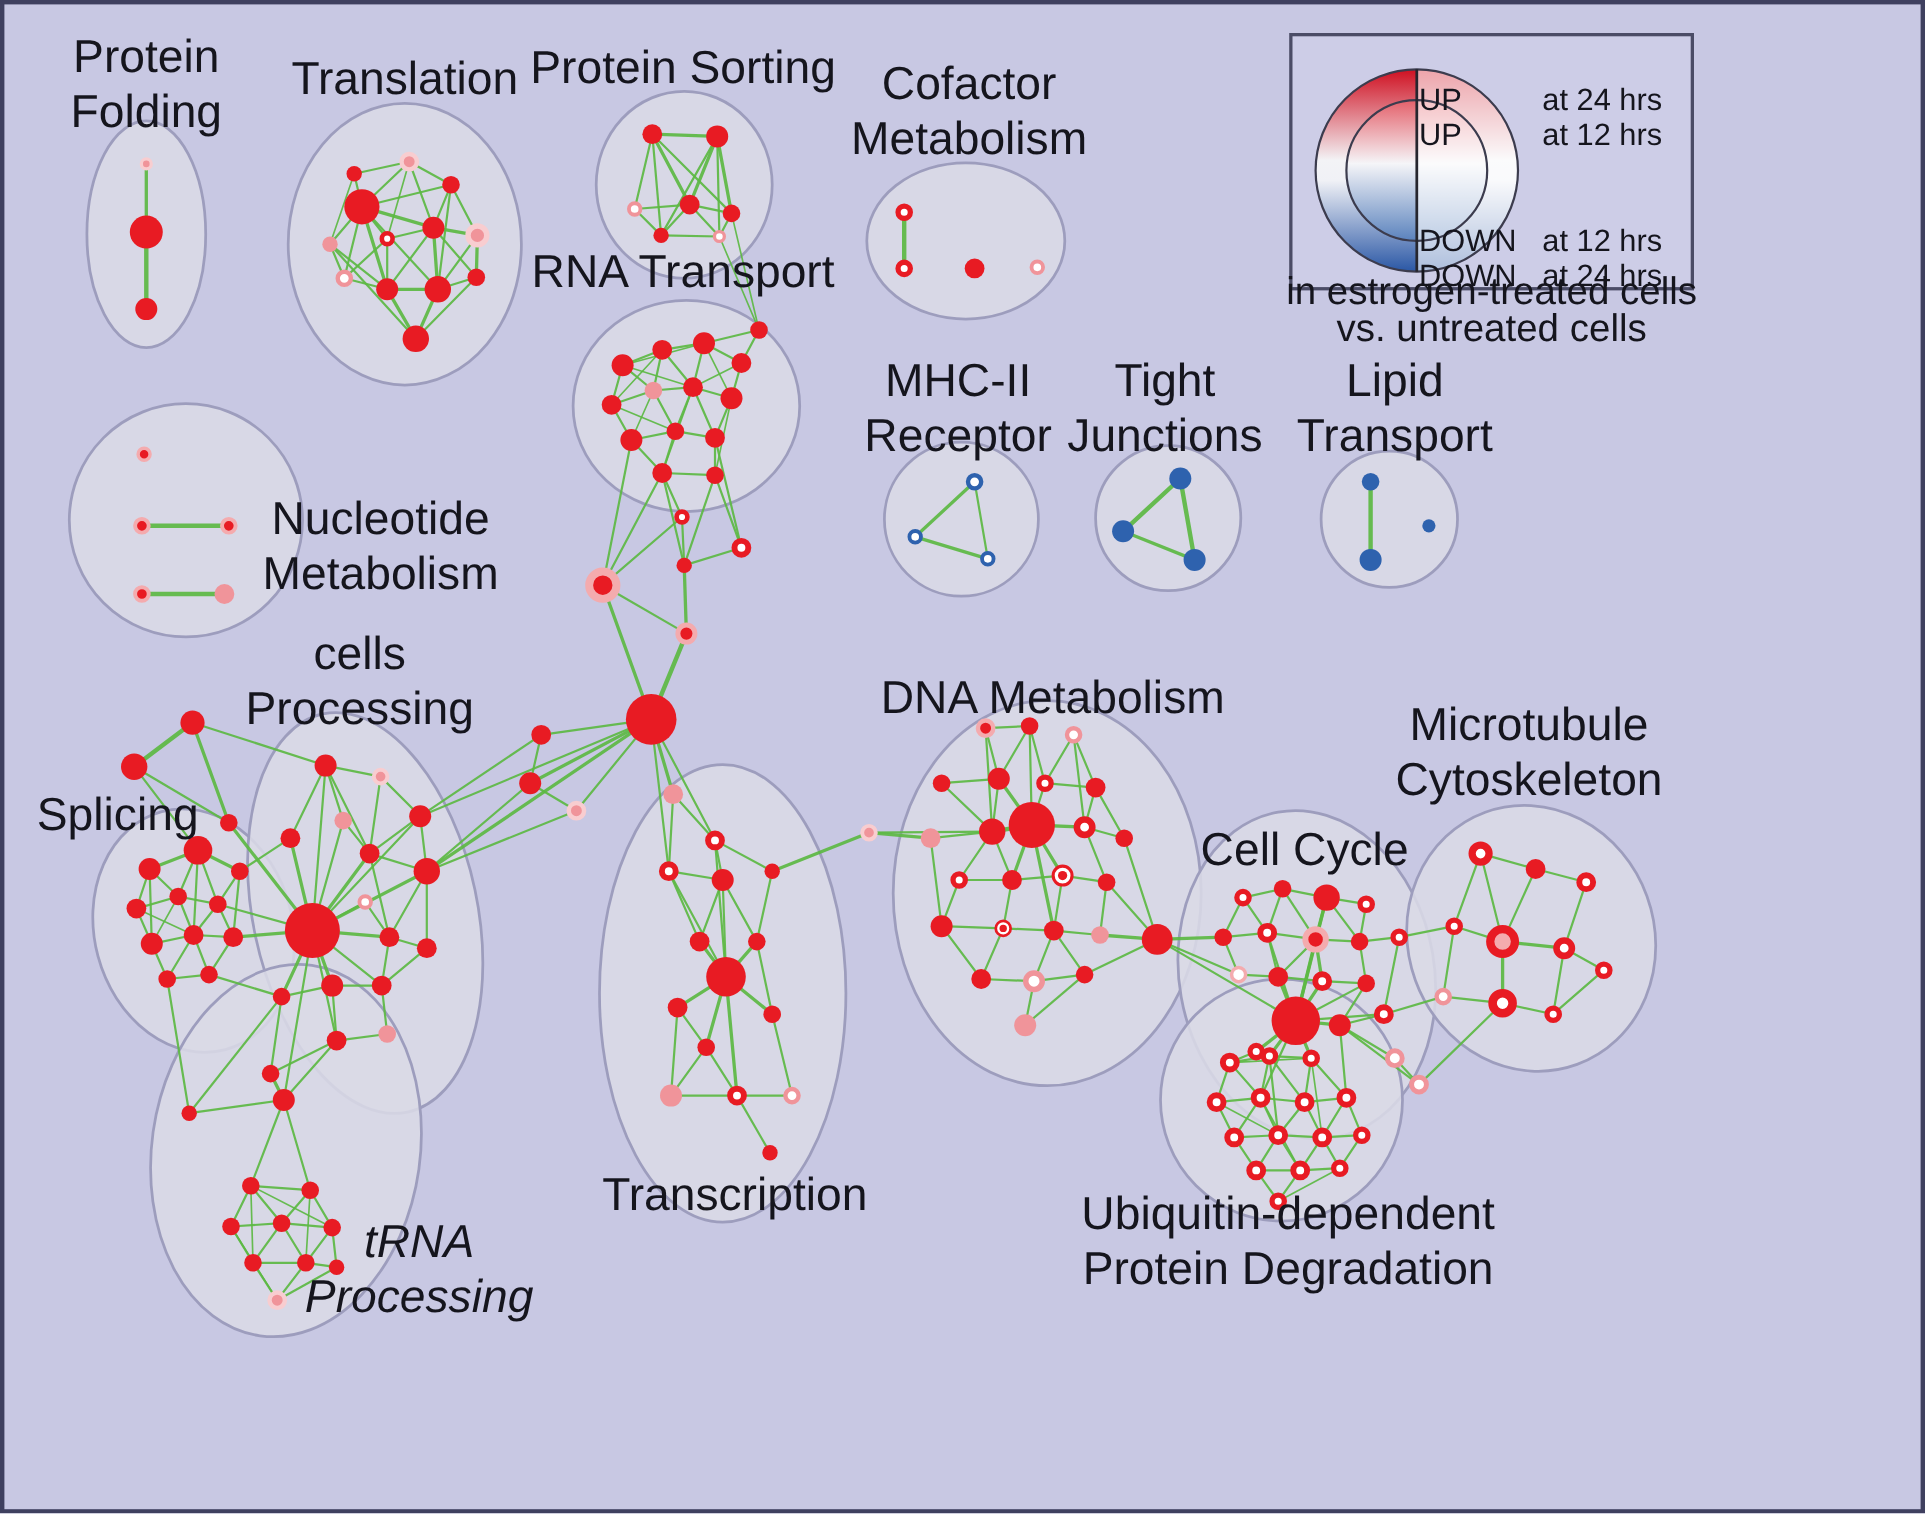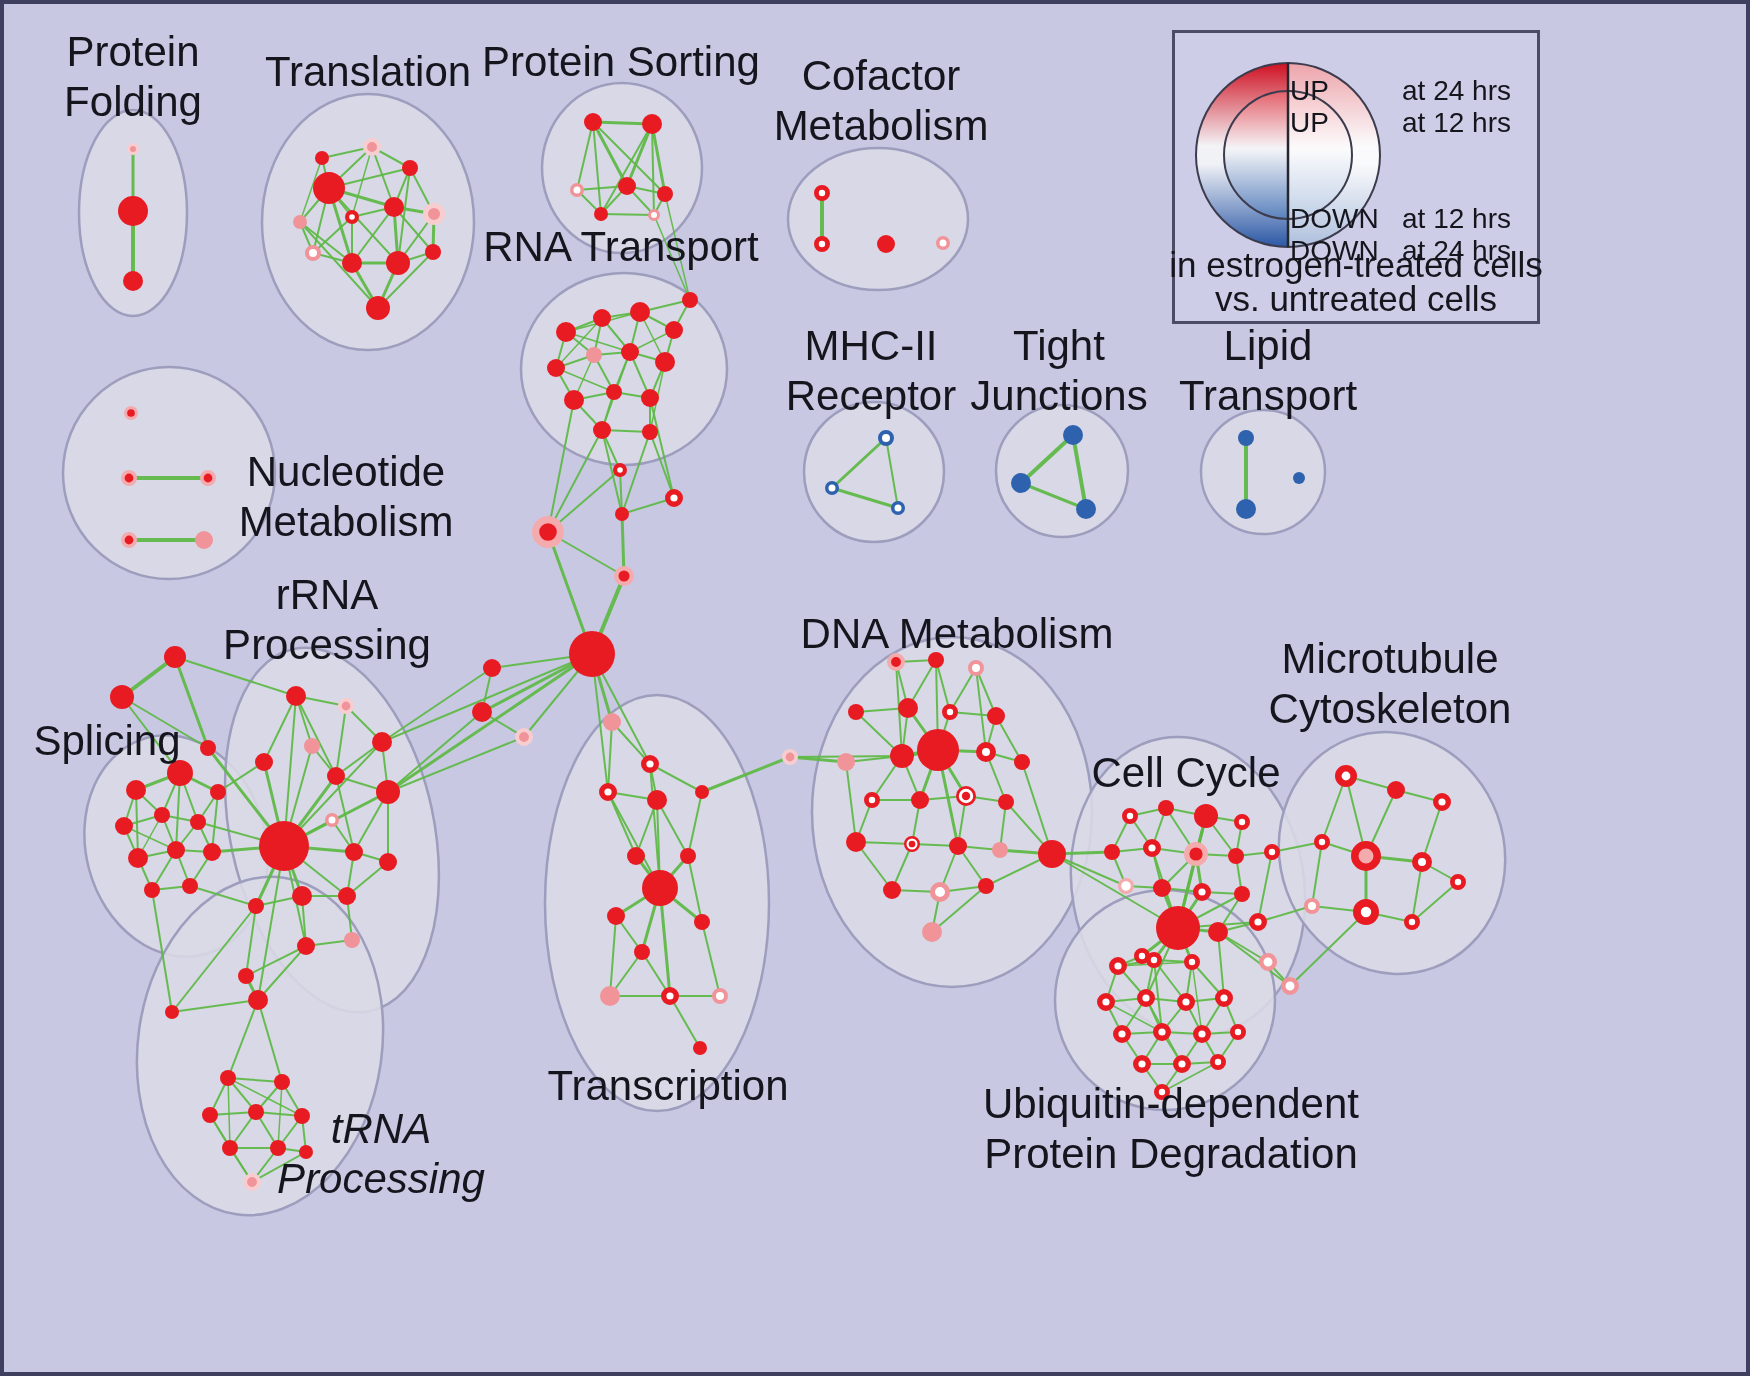--- a/index.html
+++ b/index.html
@@ -17,21 +17,21 @@
     transform:translate(-50%,-50%);
     text-align:center;
     font-size:42px;
     line-height:1.2;
     color:#15151d;
     white-space:nowrap;
   }
   .legend{
     position:absolute;
     left:1172px;top:30px;
-    width:368px;height:294px;
+    width:368px;height:234px;
     border:3px solid #4b4c66;
     background:#cdcde7;
     box-sizing:border-box;
   }
   #legend-glyph{position:absolute;left:0;top:0;}
   .lrow{
     position:absolute;
     left:0;width:100%;
     transform:translateY(-50%);
     font-size:28px;color:#15151d;
@@ -703,21 +703,21 @@
       </div>
       <div class="cluster-label" style="left: 1268px; top: 371px;">
         <div>Lipid</div>
         <div>Transport</div>
       </div>
       <div class="cluster-label" style="left: 346px; top: 497px;">
         <div>Nucleotide</div>
         <div>Metabolism</div>
       </div>
       <div class="cluster-label" style="left: 327px; top: 620px;">
-        <div>rRNA</div>
+        <div>cells</div>
         <div>Processing</div>
       </div>
       <div class="cluster-label" style="left: 107px; top: 741px;">
         <div>Splicing</div>
       </div>
       <div class="cluster-label" style="left: 941px; top: 634px; margin-left: 16px;">
         <div>DNA Metabolism</div>
       </div>
       <div class="cluster-label" style="left: 1390px; top: 684px;">
         <div>Microtubule</div>

